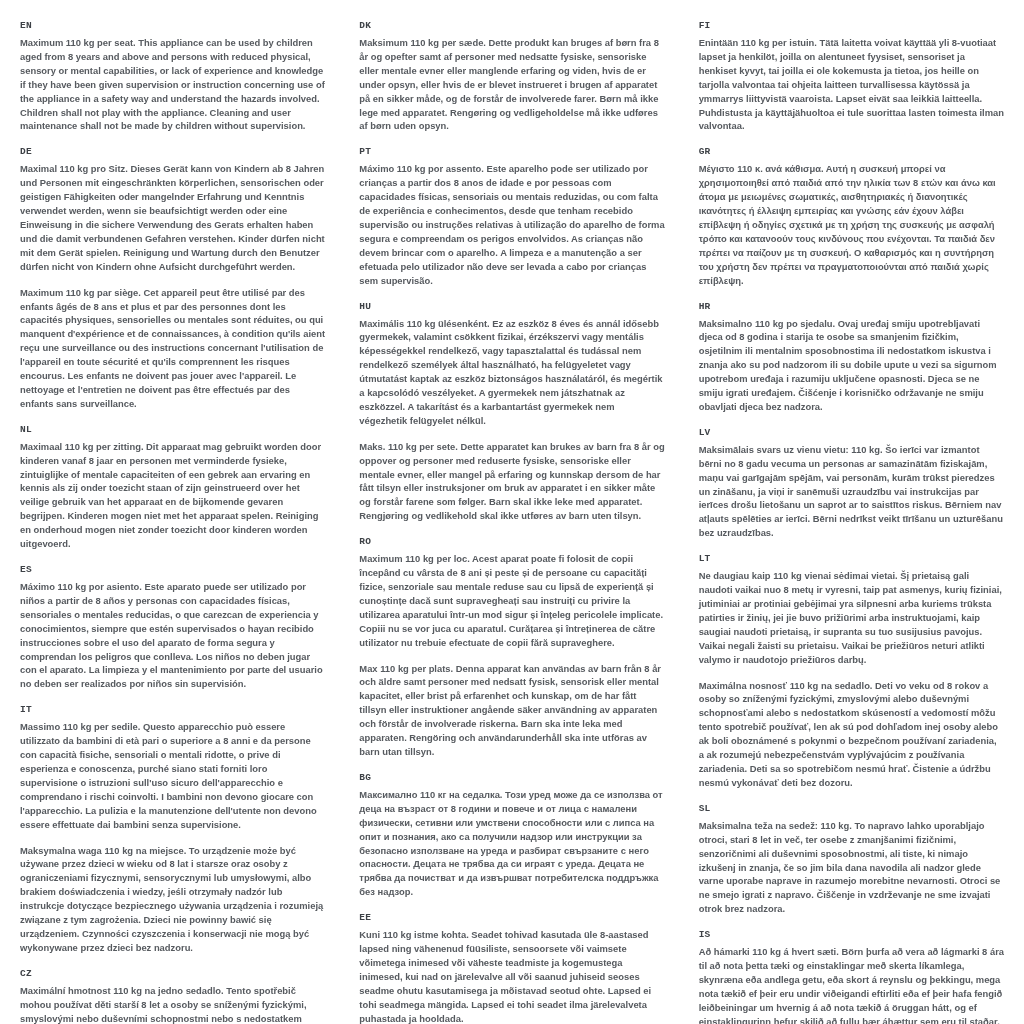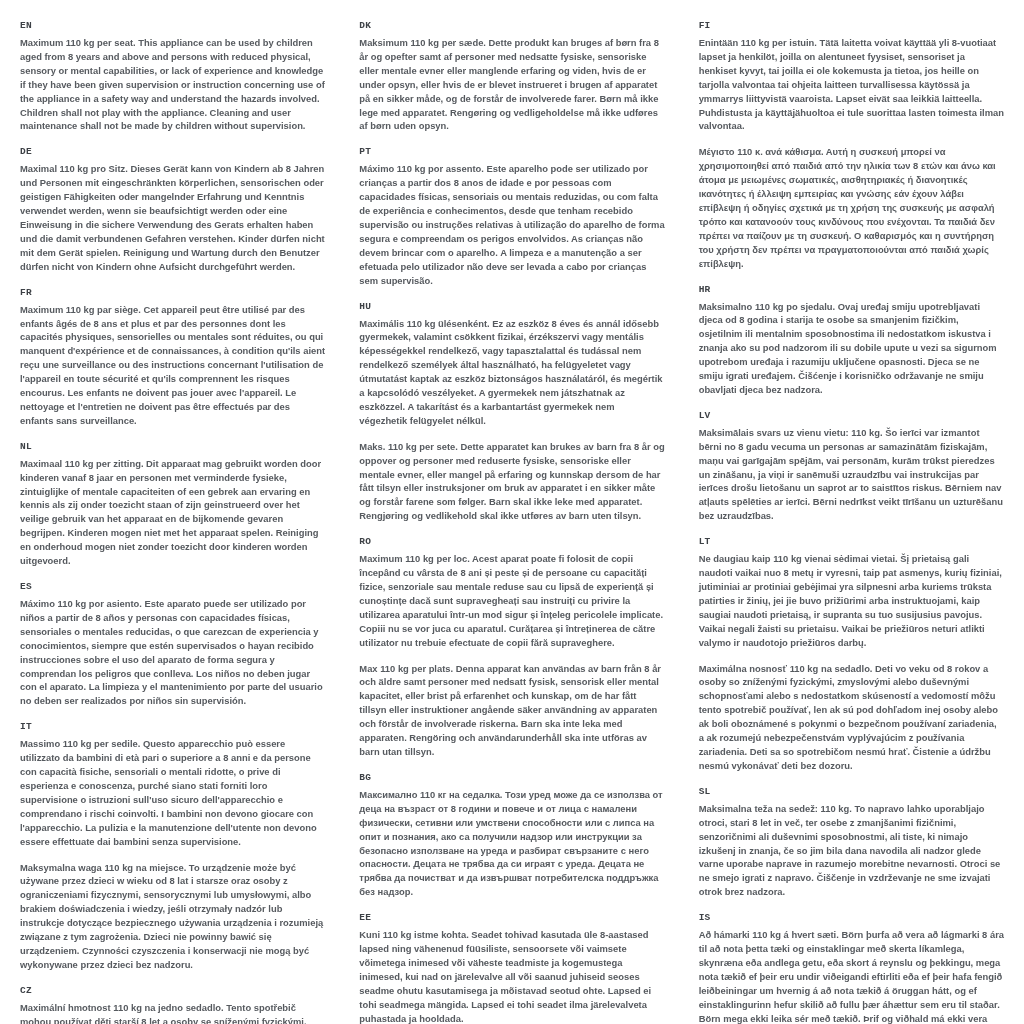--- a/index.html
+++ b/index.html
@@ -43,21 +43,20 @@
   <div class="col">
     <section class="sec">
       <div class="code">EN</div>
       <p class="txt">Maximum 110 kg per seat. This appliance can be used by children aged from 8 years and above and persons with reduced physical, sensory or mental capabilities, or lack of experience and knowledge if they have been given supervision or instruction concerning use of the appliance in a safety way and understand the hazards involved. Children shall not play with the appliance. Cleaning and user maintenance shall not be made by children without supervision.</p>
     </section>
     <section class="sec">
       <div class="code">DE</div>
       <p class="txt">Maximal 110 kg pro Sitz. Dieses Gerät kann von Kindern ab 8 Jahren und Personen mit eingeschränkten körperlichen, sensorischen oder geistigen Fähigkeiten oder mangelnder Erfahrung und Kenntnis verwendet werden, wenn sie beaufsichtigt werden oder eine Einweisung in die sichere Verwendung des Gerats erhalten haben und die damit verbundenen Gefahren verstehen. Kinder dürfen nicht mit dem Gerät spielen. Reinigung und Wartung durch den Benutzer dürfen nicht von Kindern ohne Aufsicht durchgeführt werden.</p>
     </section>
     <section class="sec">
-      <div class="code">FR</div>
       <p class="txt">Maximum 110 kg par siège. Cet appareil peut être utilisé par des enfants âgés de 8 ans et plus et par des personnes dont les capacités physiques, sensorielles ou mentales sont réduites, ou qui manquent d'expérience et de connaissances, à condition qu'ils aient reçu une surveillance ou des instructions concernant l'utilisation de l'appareil en toute sécurité et qu'ils comprennent les risques encourus. Les enfants ne doivent pas jouer avec l'appareil. Le nettoyage et l'entretien ne doivent pas être effectués par des enfants sans surveillance.</p>
     </section>
     <section class="sec">
       <div class="code">NL</div>
       <p class="txt">Maximaal 110 kg per zitting. Dit apparaat mag gebruikt worden door kinderen vanaf 8 jaar en personen met verminderde fysieke, zintuiglijke of mentale capaciteiten of een gebrek aan ervaring en kennis als zij onder toezicht staan of zijn geinstrueerd over het veilige gebruik van het apparaat en de bijkomende gevaren begrijpen. Kinderen mogen niet met het apparaat spelen. Reiniging en onderhoud mogen niet zonder toezicht door kinderen worden uitgevoerd.</p>
     </section>
     <section class="sec">
       <div class="code">ES</div>
       <p class="txt">Máximo 110 kg por asiento. Este aparato puede ser utilizado por niños a partir de 8 años y personas con capacidades físicas, sensoriales o mentales reducidas, o que carezcan de experiencia y conocimientos, siempre que estén supervisados o hayan recibido instrucciones sobre el uso del aparato de forma segura y comprendan los peligros que conlleva. Los niños no deben jugar con el aparato. La limpieza y el mantenimiento por parte del usuario no deben ser realizados por niños sin supervisión.</p>
     </section>
@@ -106,20 +105,21 @@
       <p class="txt">Kuni 110 kg istme kohta. Seadet tohivad kasutada üle 8-aastased lapsed ning vähenenud füüsiliste, sensoorsete või vaimsete võimetega inimesed või väheste teadmiste ja kogemustega inimesed, kui nad on järelevalve all või saanud juhiseid seoses seadme ohutu kasutamisega ja mõistavad seotud ohte. Lapsed ei tohi seadmega mängida. Lapsed ei tohi seadet ilma järelevalveta puhastada ja hooldada.</p>
     </section>
   </div>
 
   <div class="col">
     <section class="sec">
       <div class="code">FI</div>
       <p class="txt">Enintään 110 kg per istuin. Tätä laitetta voivat käyttää yli 8-vuotiaat lapset ja henkilöt, joilla on alentuneet fyysiset, sensoriset ja henkiset kyvyt, tai joilla ei ole kokemusta ja tietoa, jos heille on tarjolla valvontaa tai ohjeita laitteen turvallisessa käytössä ja ymmarrys liittyvistä vaaroista. Lapset eivät saa leikkiä laitteella. Puhdistusta ja käyttäjähuoltoa ei tule suorittaa lasten toimesta ilman valvontaa.</p>
     </section>
     <section class="sec">
+      <div class="code">GR</div>
       <p class="txt">Μέγιστο 110 κ. ανά κάθισμα. Αυτή η συσκευή μπορεί να χρησιμοποιηθεί από παιδιά από την ηλικία των 8 ετών και άνω και άτομα με μειωμένες σωματικές, αισθητηριακές ή διανοητικές ικανότητες ή έλλειψη εμπειρίας και γνώσης εάν έχουν λάβει επίβλεψη ή οδηγίες σχετικά με τη χρήση της συσκευής με ασφαλή τρόπο και κατανοούν τους κινδύνους που ενέχονται. Τα παιδιά δεν πρέπει να παίζουν με τη συσκευή. Ο καθαρισμός και η συντήρηση του χρήστη δεν πρέπει να πραγματοποιούνται από παιδιά χωρίς επίβλεψη.</p>
     </section>
     <section class="sec">
       <div class="code">HR</div>
       <p class="txt">Maksimalno 110 kg po sjedalu. Ovaj uređaj smiju upotrebljavati djeca od 8 godina i starija te osobe sa smanjenim fizičkim, osjetilnim ili mentalnim sposobnostima ili nedostatkom iskustva i znanja ako su pod nadzorom ili su dobile upute u vezi sa sigurnom upotrebom uređaja i razumiju uključene opasnosti. Djeca se ne smiju igrati uređajem. Čišćenje i korisničko održavanje ne smiju obavljati djeca bez nadzora.</p>
     </section>
     <section class="sec">
       <div class="code">LV</div>
       <p class="txt">Maksimālais svars uz vienu vietu: 110 kg. Šo ierīci var izmantot bērni no 8 gadu vecuma un personas ar samazinātām fiziskajām, maņu vai garīgajām spējām, vai personām, kurām trūkst pieredzes un zināšanu, ja viņi ir sanēmuši uzraudzību vai instrukcijas par ierīces drošu lietošanu un saprot ar to saistītos riskus. Bērniem nav atļauts spēlēties ar ierīci. Bērni nedrīkst veikt tīrīšanu un uzturēšanu bez uzraudzības.</p>
     </section>

